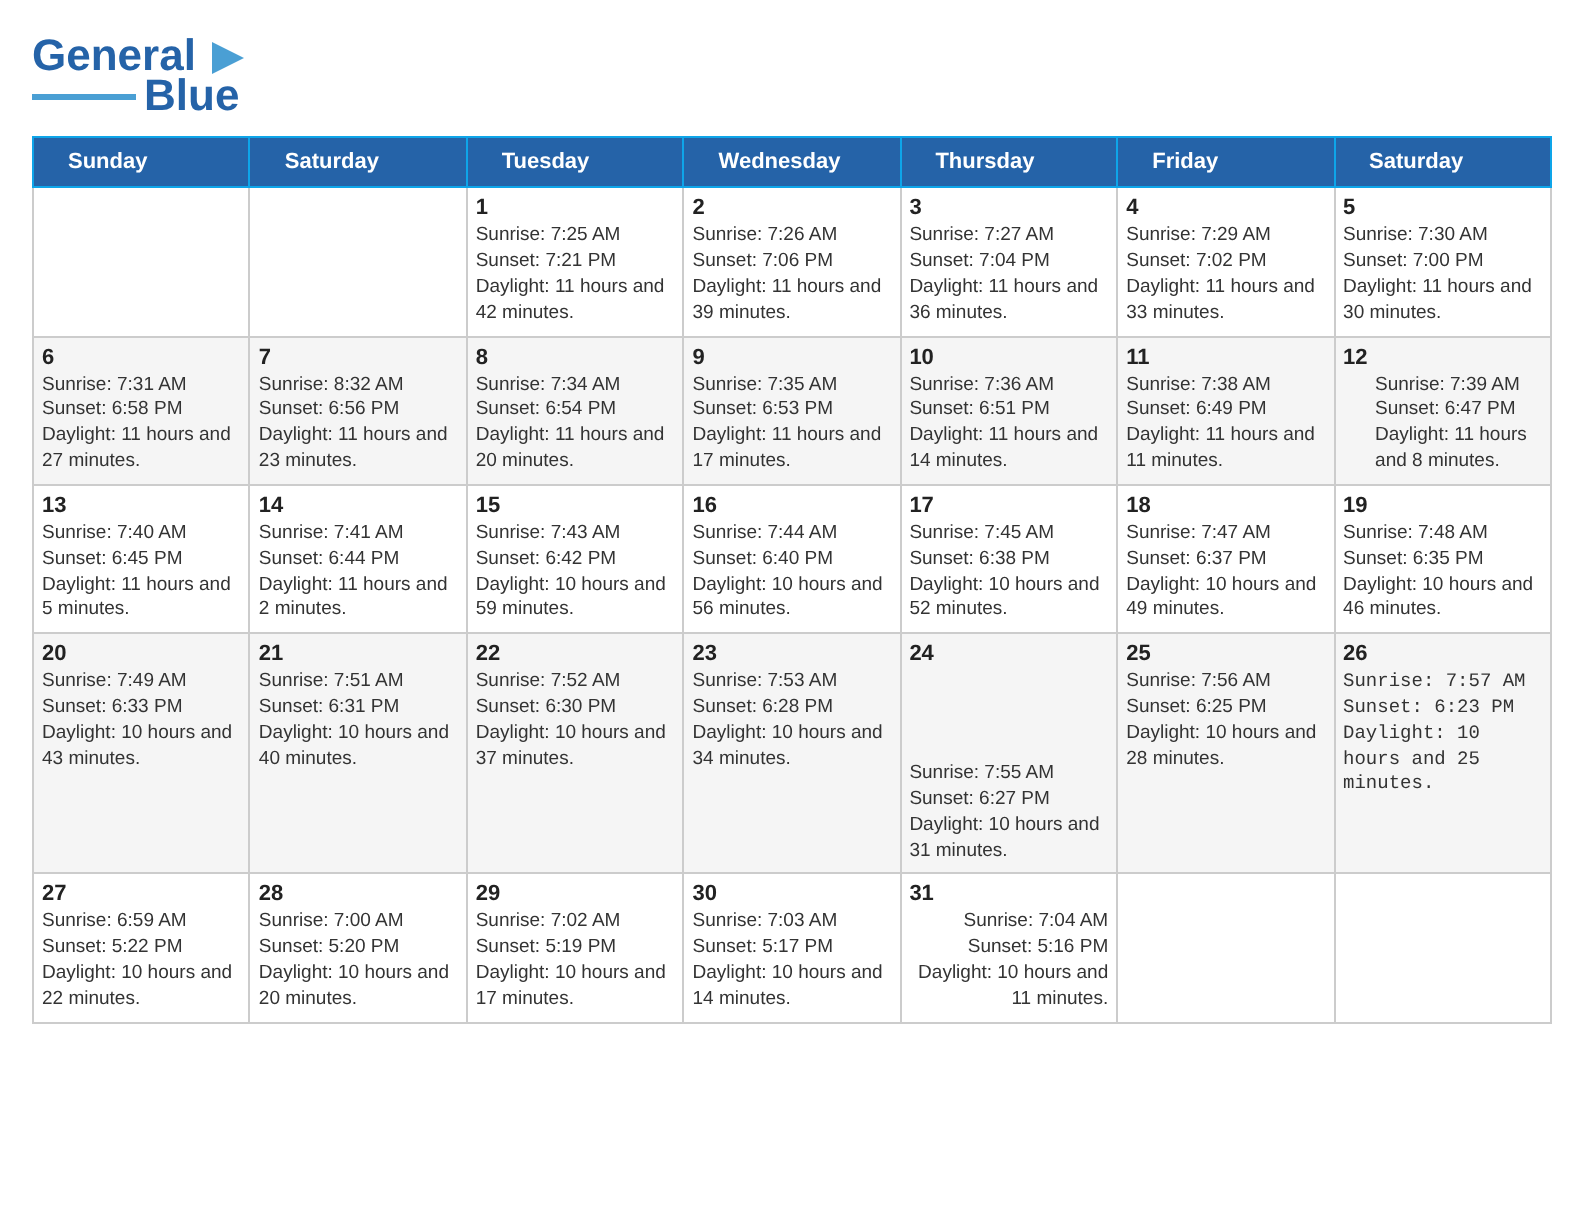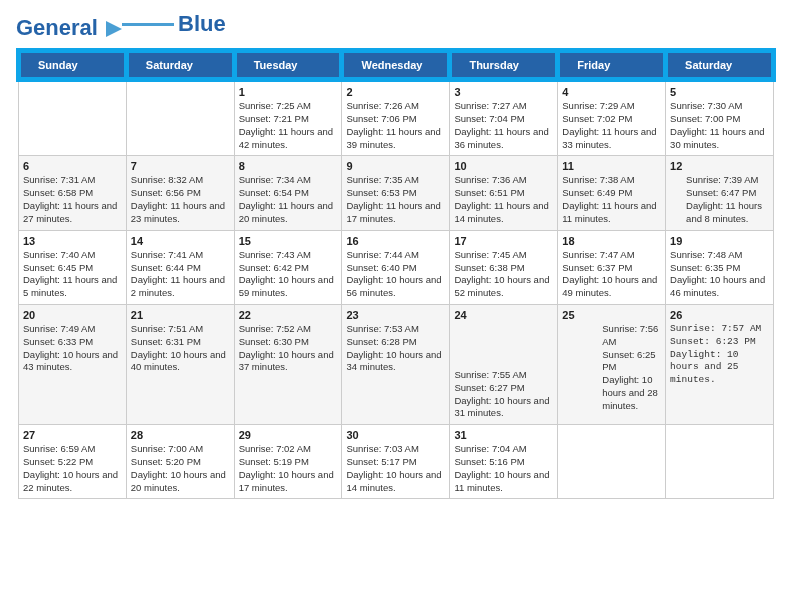--- a/index.html
+++ b/index.html
@@ -11,21 +11,21 @@
       padding: 16px;
     }
     .header {
       display: flex;
       justify-content: space-between;
       align-items: flex-start;
       margin-bottom: 8px;
     }
     .logo {
       display: flex;
-      flex-direction: row;
+      flex-direction: column;
       align-items: flex-start;
     }
     .logo-text {
       font-size: 22px;
       font-weight: bold;
       color: #333;
       line-height: 1.1;
     }
     .logo-text span.blue { color: #2563a8; }
     .title-block { text-align: right; }
@@ -45,21 +45,21 @@
       border-collapse: collapse;
       font-size: 10px;
     }
     thead tr th {
       background: #2563a8;
       color: #fff;
       padding: 6px 17px;
       text-align: left;
       font-size: 11px;
       font-weight: bold;
-      border: 5px solid #0ea5e9;
+      border: 1px solid #0ea5e9;
     }
     tbody tr td {
       border: 1px solid #ccc;
       vertical-align: top;
       padding: 4px;
       width: 108px;
       min-height: 80px;
       background: #fff;
     }
     tbody tr:nth-child(even) td {
@@ -263,21 +263,21 @@
 Daylight: 10 hours and 34 minutes.</div>
         </td>
         <td>
           <div class="day-num">24</div>
           <div class="day-info" style="white-space: pre-line; margin-top: 48px;">Sunrise: 7:55 AM
 Sunset: 6:27 PM
 Daylight: 10 hours and 31 minutes.</div>
         </td>
         <td>
           <div class="day-num">25</div>
-          <div class="day-info" style="white-space: pre-line; margin-left: 40px;">Sunrise: 7:56 AM
+          <div class="day-info" style="white-space: pre-line;">Sunrise: 7:56 AM
 Sunset: 6:25 PM
 Daylight: 10 hours and 28 minutes.</div>
         </td>
         <td>
           <div class="day-num">26</div>
           <div class="day-info" style="white-space: pre-line; font-family: Liberation Mono, monospace;">Sunrise: 7:57 AM
 Sunset: 6:23 PM
 Daylight: 10 hours and 25 minutes.</div>
         </td>
       </tr>
@@ -301,21 +301,21 @@
 Daylight: 10 hours and 17 minutes.</div>
         </td>
         <td>
           <div class="day-num">30</div>
           <div class="day-info" style="white-space: pre-line;">Sunrise: 7:03 AM
 Sunset: 5:17 PM
 Daylight: 10 hours and 14 minutes.</div>
         </td>
         <td>
           <div class="day-num">31</div>
-          <div class="day-info" style="white-space: pre-line;">Sunrise: 7:04 AM
+          <div class="day-info" style="white-space: pre-line; text-align: right;">Sunrise: 7:04 AM
 Sunset: 5:16 PM
 Daylight: 10 hours and 11 minutes.</div>
         </td>
         <td class="empty"></td>
         <td class="empty"></td>
       </tr>
     </tbody>
 </table>
 
 </body></html>

